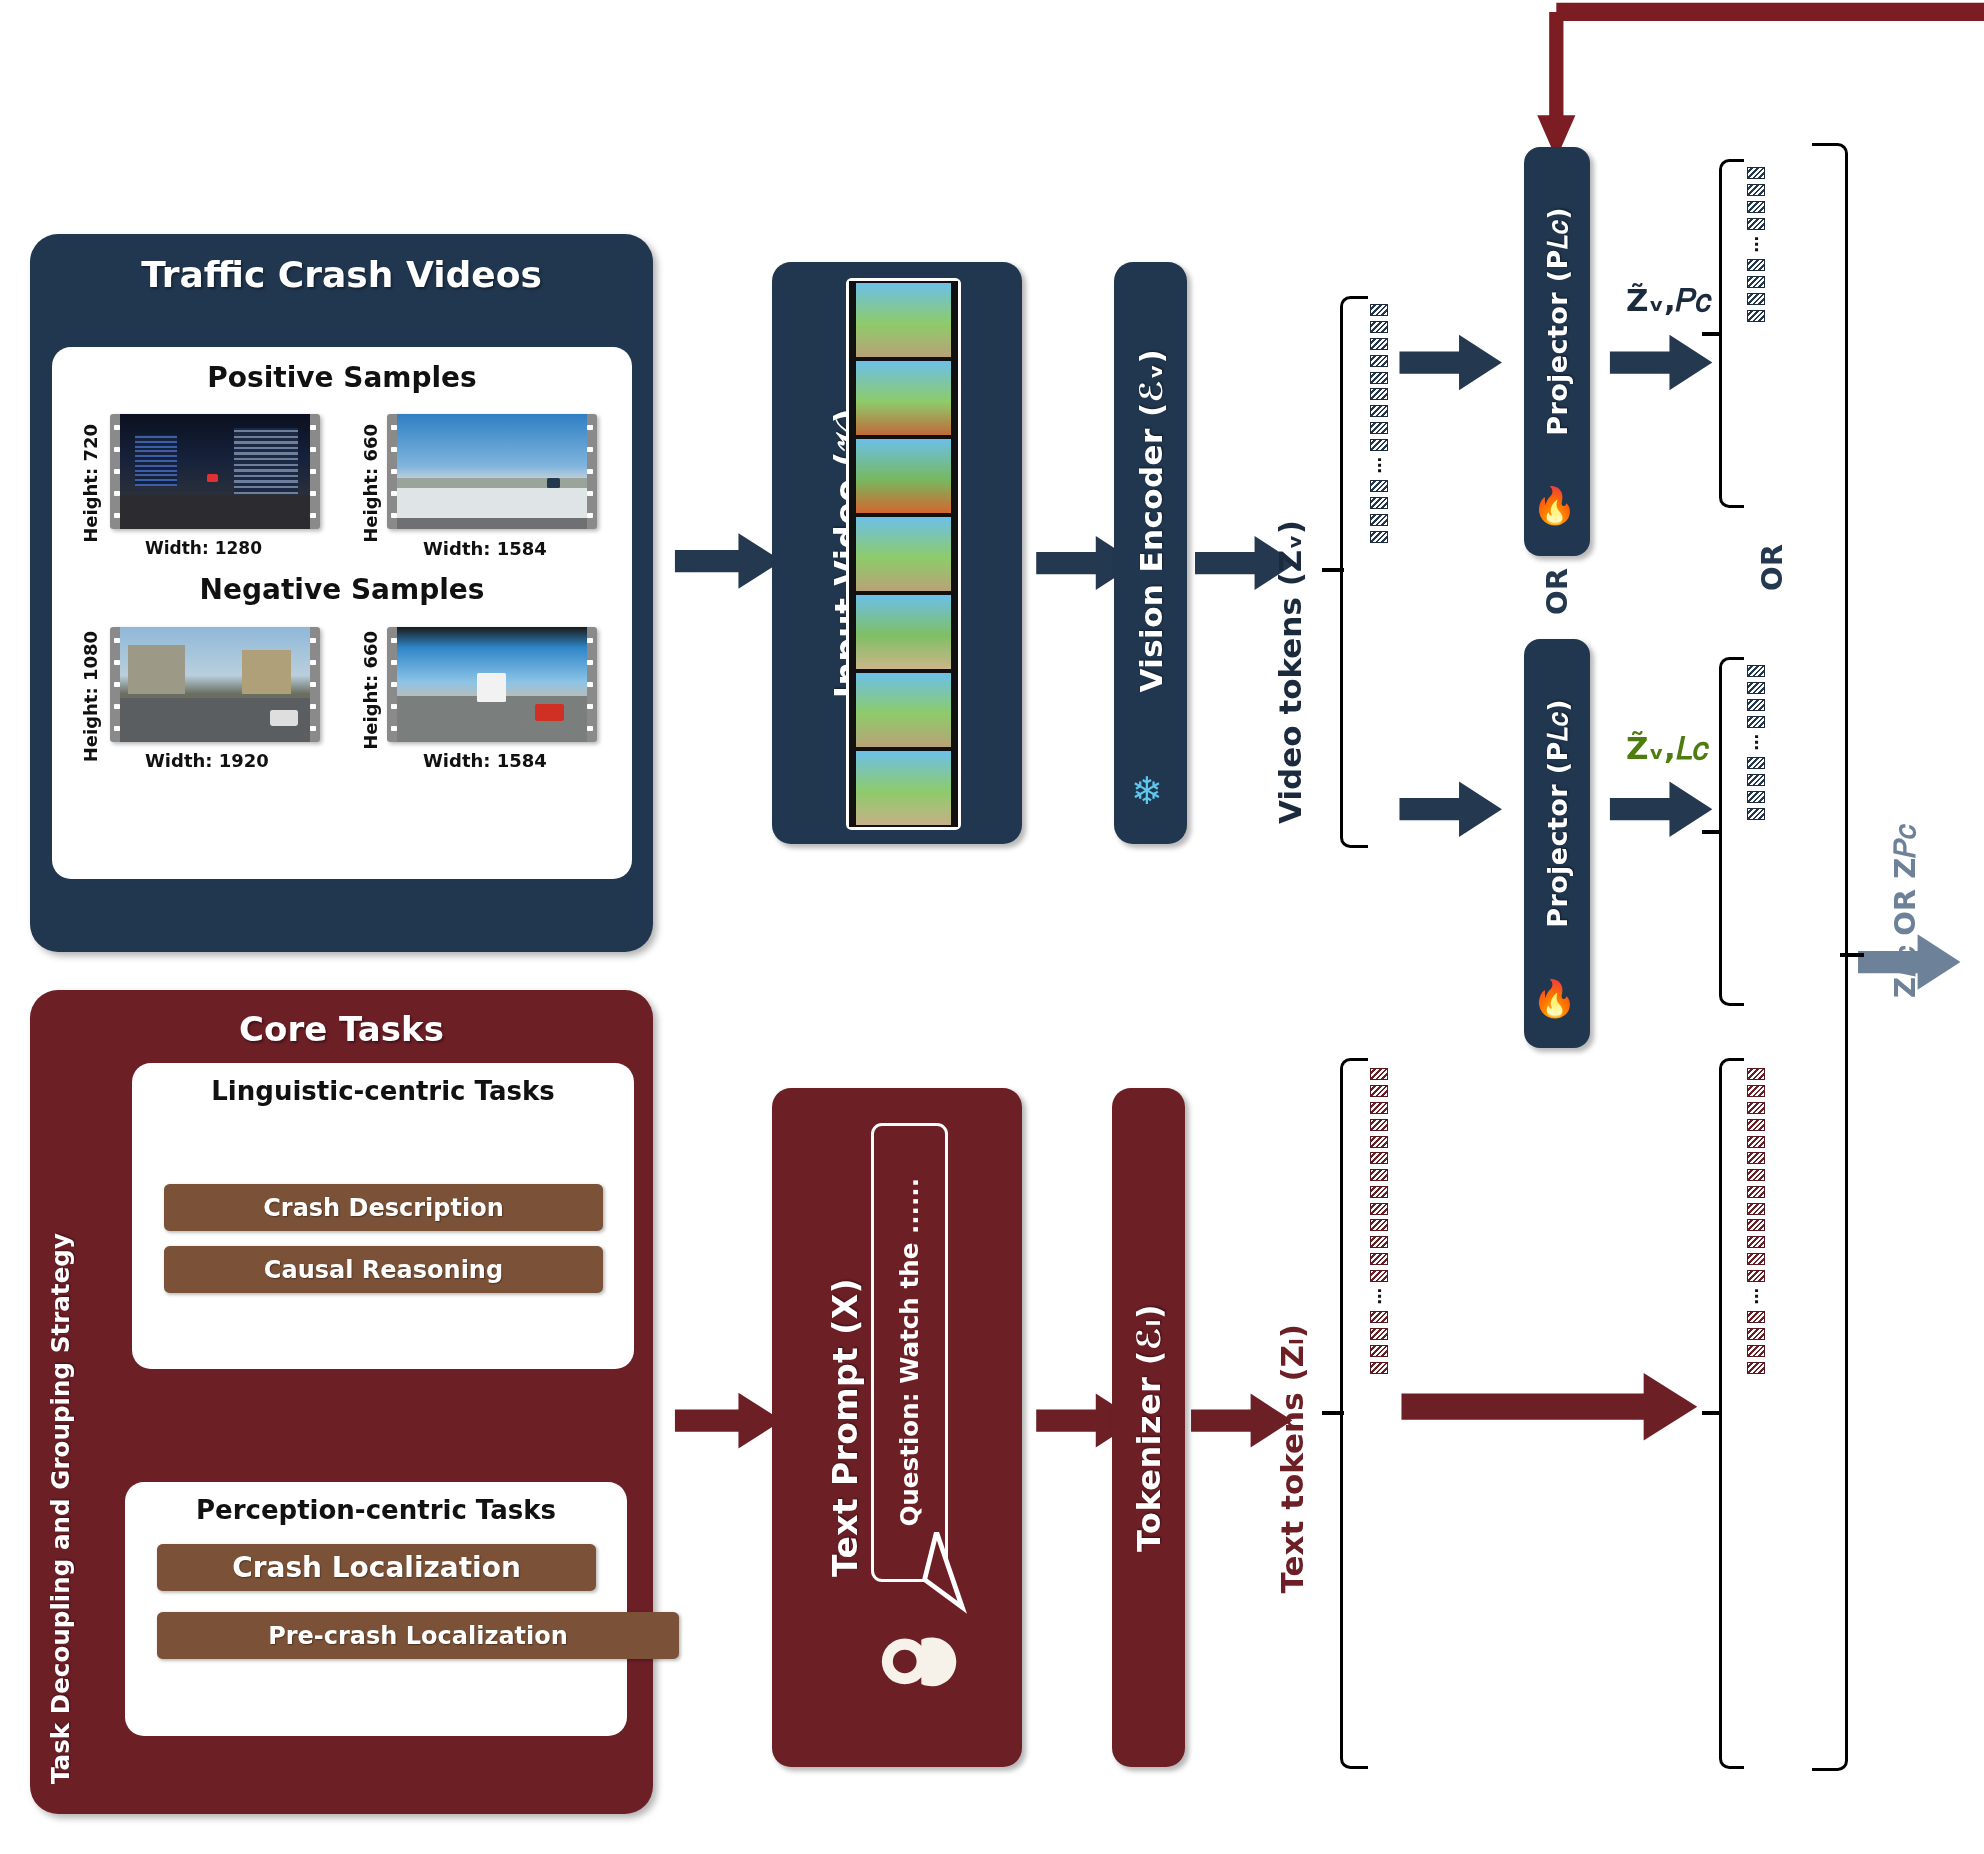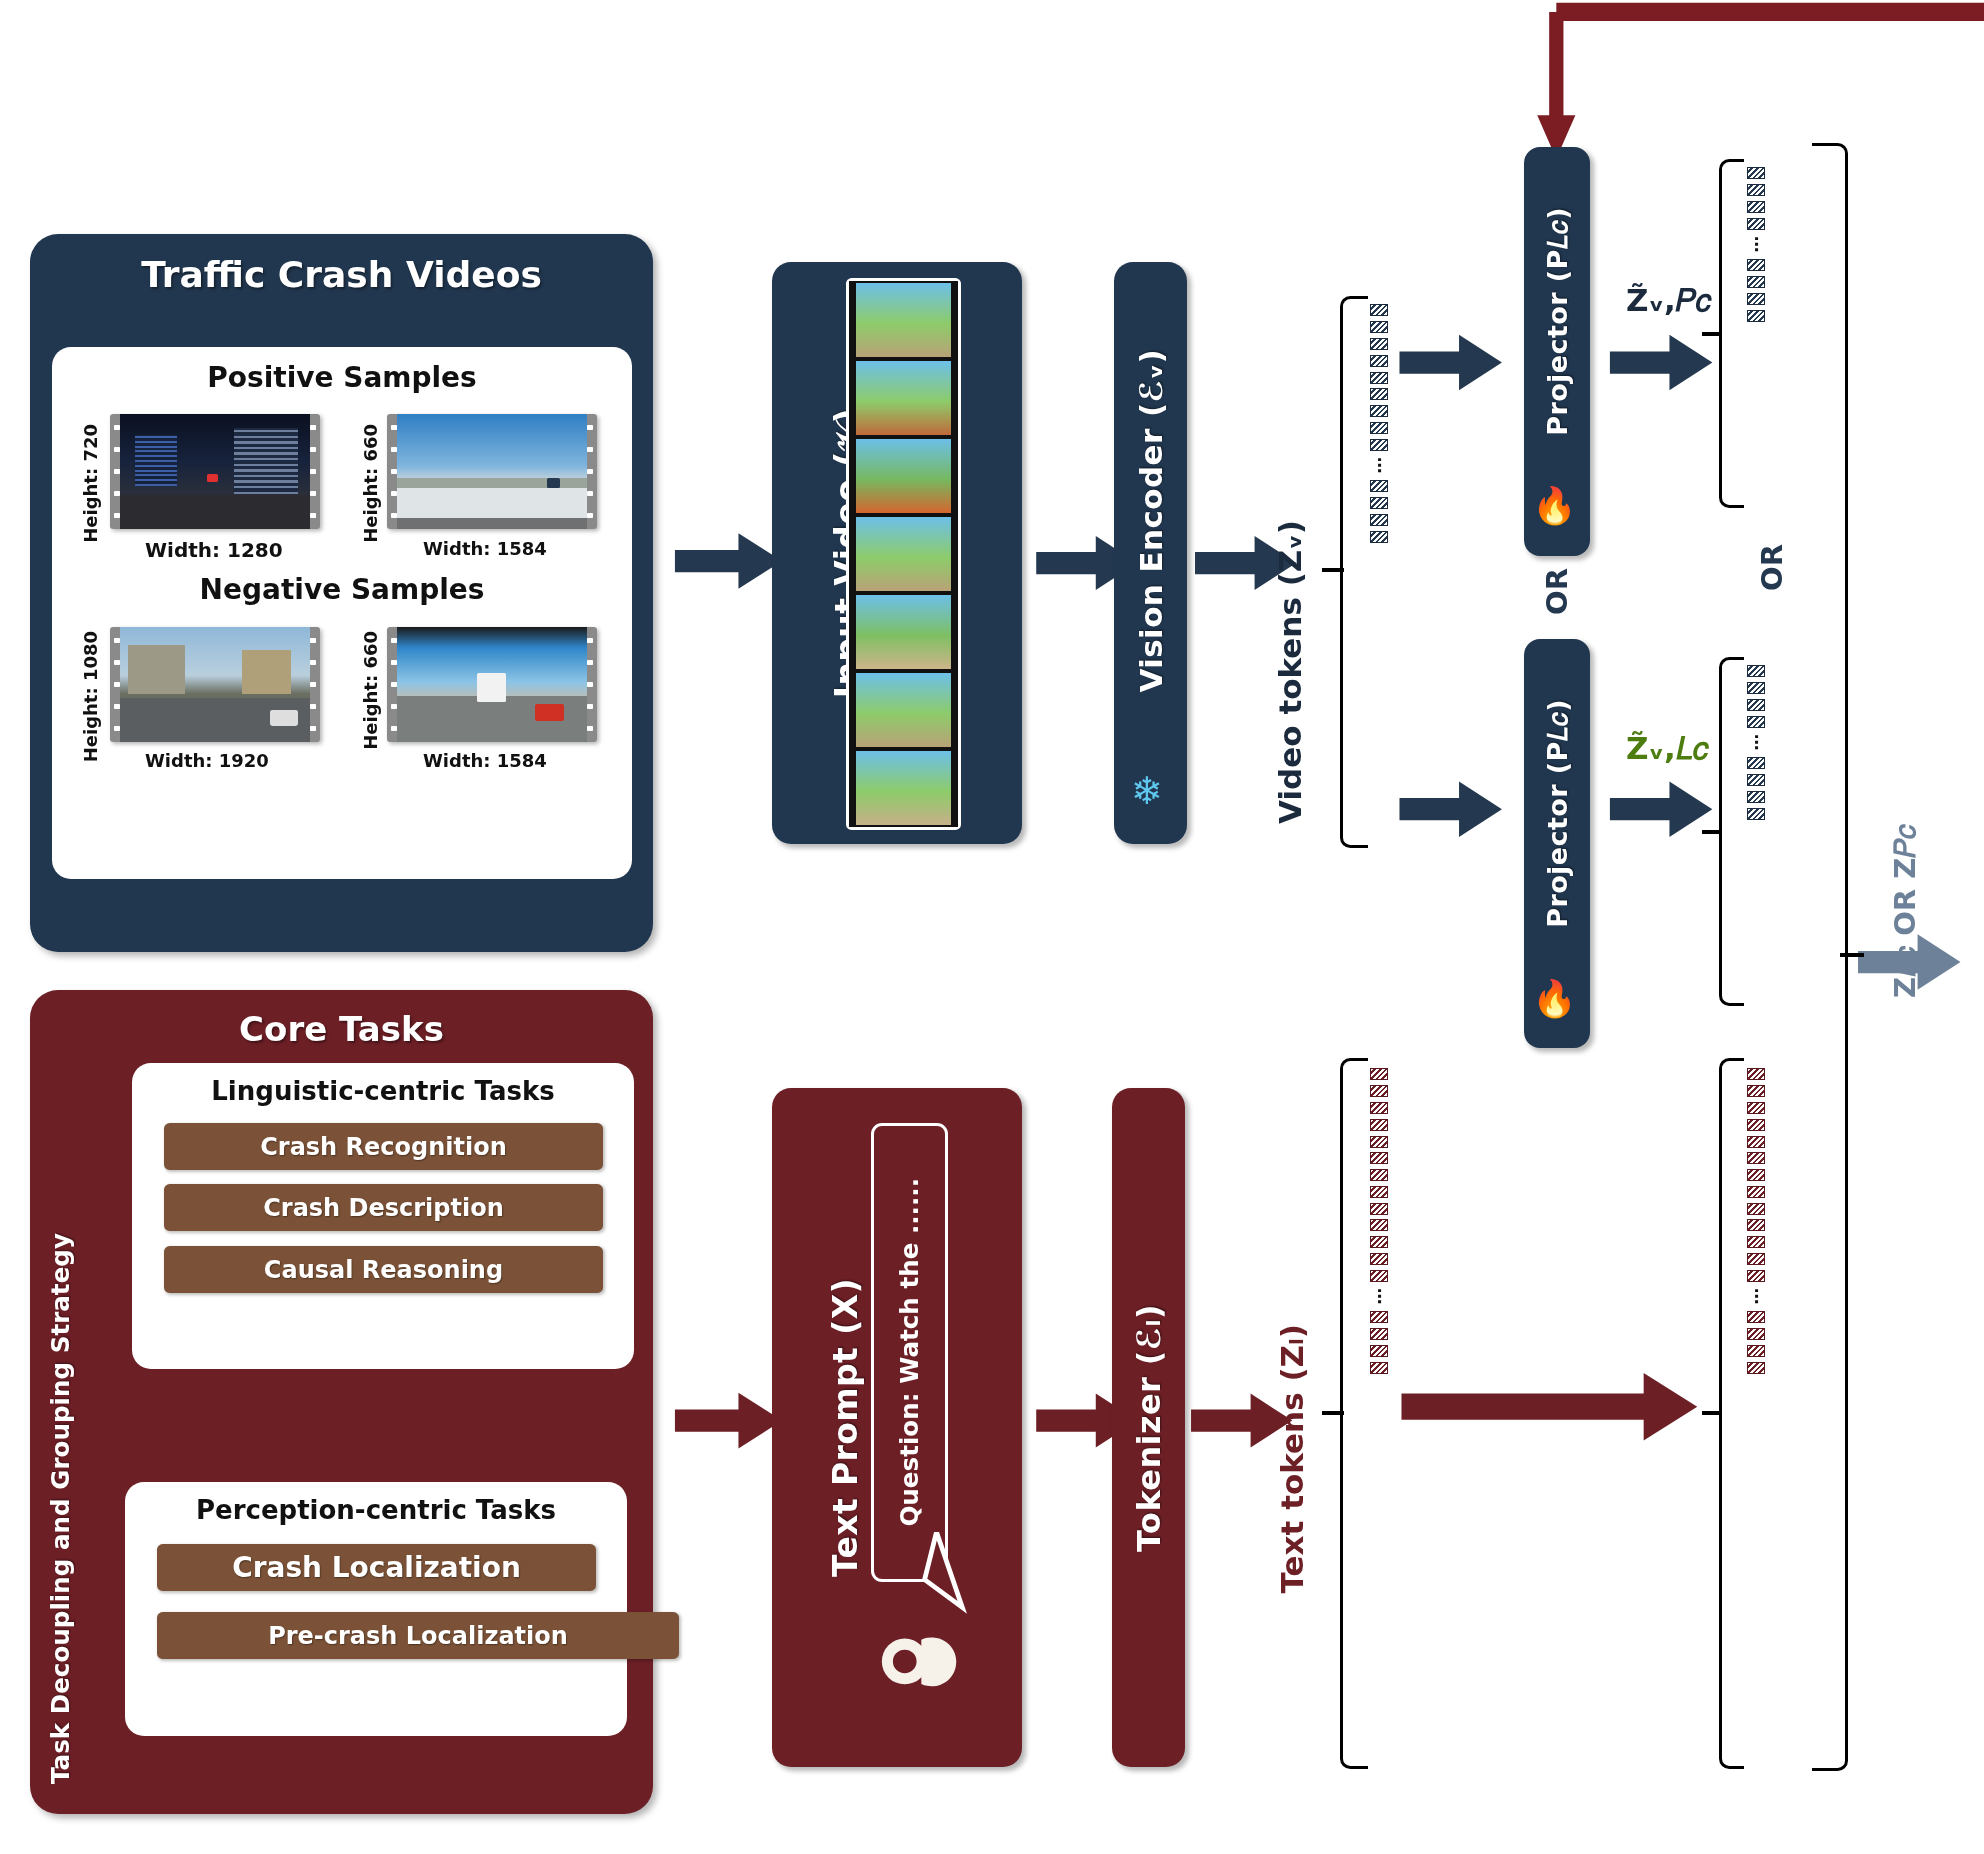--- a/index.html
+++ b/index.html
@@ -117,21 +117,21 @@
         </div>
         <div class="perf" style="right:2.4px;">
             <i></i>
             <i></i>
             <i></i>
             <i></i>
             <i></i>
           </div>
       </div>
       <div class="dimlabel vt" style="left:28px;top:77px;font-size:18px;">Height: 720</div>
-      <div class="dimlabel" style="left:93px;top:191px;font-size:20px;">Width: 1280</div>
+      <div class="dimlabel" style="left:93px;top:191px;font-size:17px;">Width: 1280</div>
 
       <div class="film" style="left:335px;top:67px;width:210px;height:115px;">
         <div class="perf" style="left:2.4px;">
             <i></i>
             <i></i>
             <i></i>
             <i></i>
             <i></i>
           </div>
         <div class="screen" style="background:
@@ -208,23 +208,20 @@
   </div>
 
   <div class="panel maroon" style="left:30px;top:990px;width:623px;height:824px;">
     <div class="panel-title" style="top:19px;font-size:34px;">Core Tasks</div>
 
     <div class="vt" style="position:absolute;left:16px;top:79px;height:715px;color:#fff;font-size:24.6px;
                 font-weight:700;text-shadow:1.2px 1.2px 2px rgba(0,0,0,.4);">Task Decoupling and Grouping Strategy</div>
 
     <div class="whitecard" style="left:102px;top:73px;width:502px;height:306px;">
       <div class="card-head" style="top:12.7px;font-size:26px;">Linguistic-centric Tasks</div>
-      <div class="taskchip" style="left:32px;top:60px;width:439px;height:47px;">
-        <span style="font-size:24px;">Crash Recognition</span>
-      </div>
       <div class="taskchip" style="left:32px;top:121px;width:439px;height:47px;">
         <span style="font-size:24px;">Crash Description</span>
       </div>
       <div class="taskchip" style="left:32px;top:183px;width:439px;height:47px;">
         <span style="font-size:24px;">Causal Reasoning</span>
       </div>
     </div>
 
     <div class="whitecard" style="left:95px;top:492px;width:502px;height:254px;">
       <div class="card-head" style="top:12.7px;font-size:26px;">Perception-centric Tasks</div>

